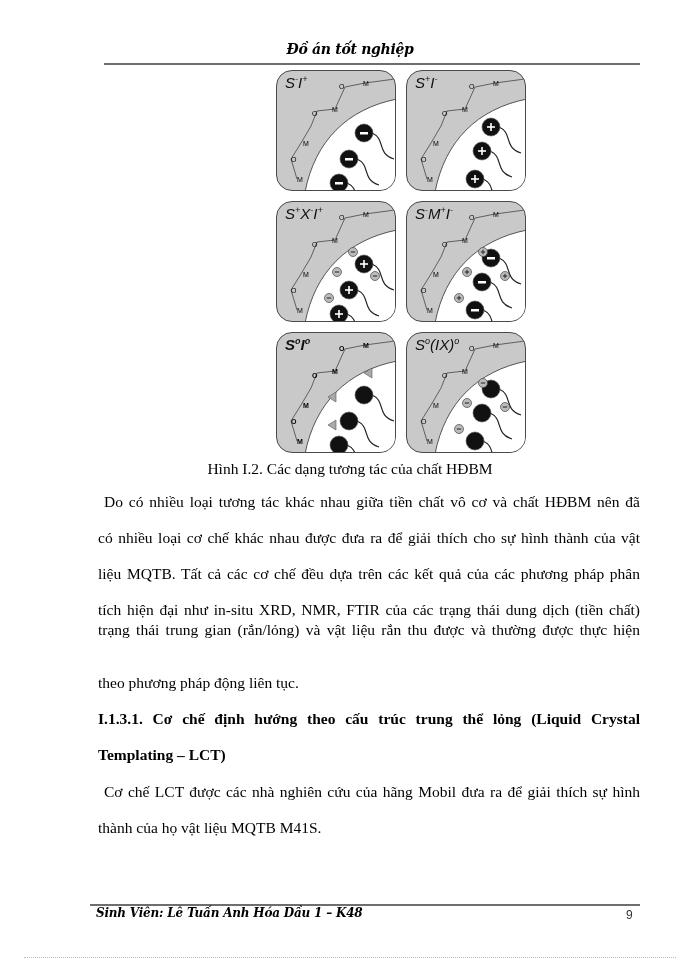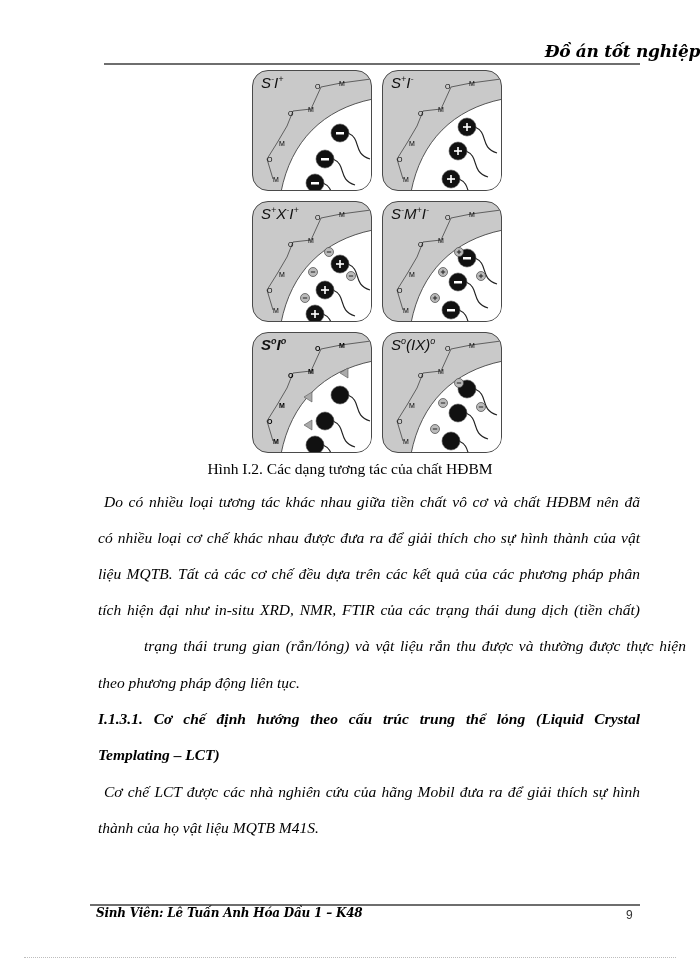--- a/index.html
+++ b/index.html
@@ -1,25 +1,25 @@
 <!DOCTYPE html>
 <html><head>
 <meta charset="utf-8">
 <style>
   html, body { margin: 0; padding: 0; background: #ffffff; }
   body { width: 700px; height: 960px; position: relative; overflow: hidden; font-family: "Liberation Serif", "DejaVu Serif", serif; color: #000; }
-  .header-title { position: absolute; left: 0; width: 700px; top: 41px; text-align: right; font-family: "DejaVu Serif", serif; font-style: italic; font-weight: bold; font-size: 17px; letter-spacing: -0.3px; }
+  .header-title { position: absolute; left: 0; width: 700px; top: 41px; text-align: center; font-family: "DejaVu Serif", serif; font-style: italic; font-weight: bold; font-size: 14px; letter-spacing: -0.3px; }
   .header-rule { position: absolute; left: 104px; width: 536px; top: 63px; height: 0; border-top: 2px solid #6e6e6e; }
   .figure { position: absolute; left: 252px; top: 70px; width: 252px; height: 384px; }
-  .panel { position: absolute; width: 120px; height: 121px; border: 1.5px solid #4a4a4a; border-radius: 16px; background: #c9c9c9; overflow: hidden; box-sizing: border-box; }
+  .panel { position: absolute; width: 120px; height: 121px; border: 1.5px solid #4a4a4a; border-radius: 16px; background: #c9c9c9; overflow: hidden; box-sizing: border-box; margin-left: 24px; }
   .panel svg { position: absolute; left: 0; top: 0; }
   .panel-label { position: absolute; left: 8px; top: 3px; font-family: "Liberation Sans", sans-serif; font-style: italic; font-size: 15px; color: #111; z-index: 2; }
   .panel-label sup { font-size: 9px; vertical-align: 6px; }
   .caption { position: absolute; left: 0; width: 700px; top: 460px; text-align: center; font-size: 15.5px; }
-  .line { position: absolute; left: 98px; width: 542px; font-size: 15.5px; white-space: nowrap; text-align: justify; text-align-last: justify; font-style: italic; }
+  .line { position: absolute; left: 98px; width: 542px; font-size: 15.5px; white-space: nowrap; text-align: justify; text-align-last: justify; }
   .line.last { text-align-last: left; }
   .line.indent { left: 104px; width: 536px; }
   .heading { font-weight: bold; }
   .footer-rule { position: absolute; left: 90px; width: 550px; top: 904px; border-top: 2px solid #6e6e6e; }
   .footer-text { position: absolute; left: 96px; top: 906px; font-family: "DejaVu Serif", serif; font-style: italic; font-weight: bold; font-size: 12px; letter-spacing: -0.2px; }
   .page-num { position: absolute; left: 626px; top: 908px; font-family: "Liberation Sans", sans-serif; font-size: 12px; color: #333; }
   .dotted { position: absolute; left: 24px; width: 652px; top: 957px; border-top: 1px dotted #bdbdbd; }
 </style>
 </head>
 <body>
@@ -217,21 +217,21 @@
       <div class="panel-label">S<sup>o</sup>(IX)<sup>o</sup></div>
     </div>
 </div>
 
 <div class="caption">Hình I.2. Các dạng tương tác của chất HĐBM</div>
 
 <div class="line indent" style="top:493px;">Do có nhiều loại tương tác khác nhau giữa tiền chất vô cơ và chất HĐBM nên đã</div>
 <div class="line" style="top:529px;">có nhiều loại cơ chế khác nhau được đưa ra để giải thích cho sự hình thành của vật</div>
 <div class="line" style="top:565px;">liệu MQTB. Tất cả các cơ chế đều dựa trên các kết quả của các phương pháp phân</div>
 <div class="line" style="top:601px;">tích hiện đại như in-situ XRD, NMR, FTIR của các trạng thái dung dịch (tiền chất)</div>
-<div class="line" style="top:637px;margin-left:46px;">trạng thái trung gian (rắn/lỏng) và vật liệu rắn thu được và thường được thực hiện</div>
+<div class="line" style="top:621px;">trạng thái trung gian (rắn/lỏng) và vật liệu rắn thu được và thường được thực hiện</div>
 <div class="line last" style="top:674px;">theo phương pháp động liên tục.</div>
 
 <div class="line heading" style="top:710px;">I.1.3.1. Cơ chế định hướng theo cấu trúc trung thể lỏng (Liquid Crystal</div>
 <div class="line heading last" style="top:746px;">Templating – LCT)</div>
 
 <div class="line indent" style="top:783px;">Cơ chế LCT được các nhà nghiên cứu của hãng Mobil đưa ra để giải thích sự hình</div>
 <div class="line last" style="top:819px;">thành của họ vật liệu MQTB M41S.</div>
 
 <div class="footer-rule"></div>
 <div class="footer-text">Sinh Viên: Lê Tuấn Anh   Hóa Dầu 1 – K48</div>

